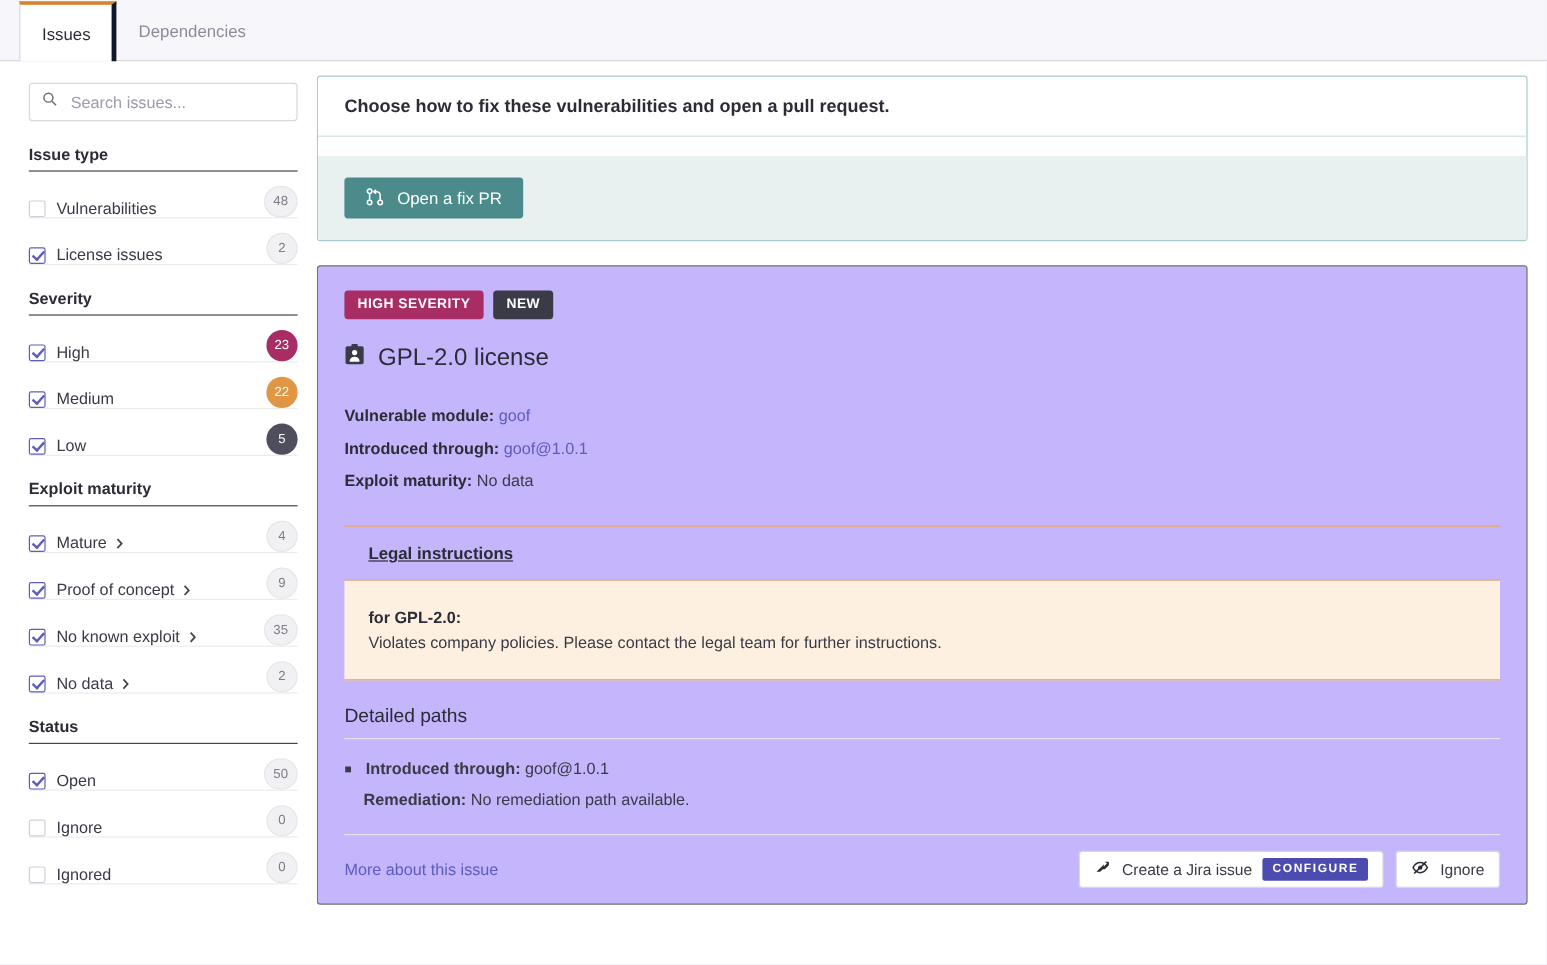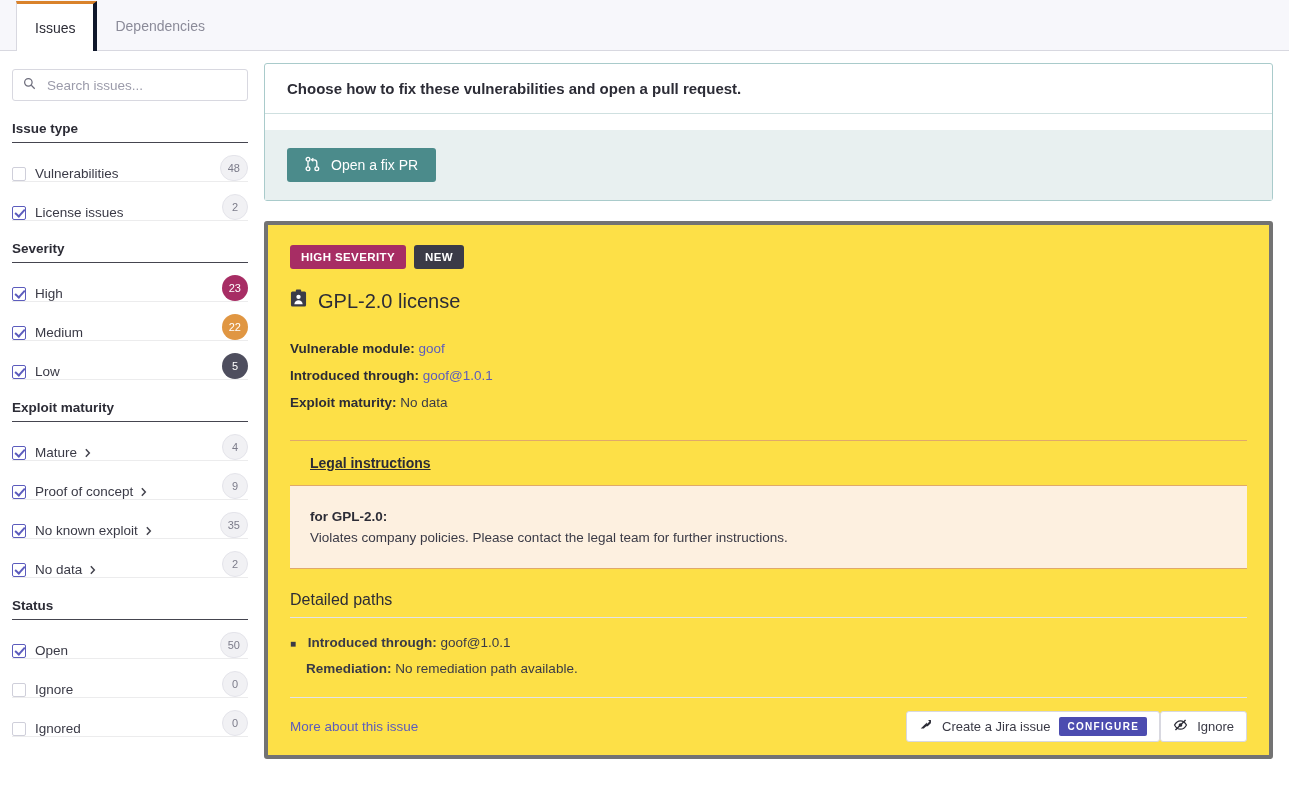--- a/index.html
+++ b/index.html
@@ -27,21 +27,21 @@
   }
   .tab.active{
     background:#ffffff; color:#2c2c36;
     border-left:1px solid #d8d8e0; border-right:4px solid #0f172a;
     border-top:3px solid #d9822b;
     margin-bottom:-1px; height:50px;
   }
 
   
   .wrap{ display:flex; height:753px; }
-  .sidebar{ width:264px; padding:18px 16px 0 12px; flex:0 0 264px; }
+  .sidebar{ width:264px; padding:18px 16px 0 24px; flex:0 0 264px; }
   .content{ flex:1; padding:12px 16px 0 0; overflow:hidden; }
 
   
   .search{
     height:32px; border:1px solid #d8d8e0; border-radius:3px;
     display:flex; align-items:center; padding:0 10px; background:#fff;
   }
   .search svg{ flex:0 0 auto; margin-right:9px; }
   .search input{
     border:0; outline:0; font-size:13.5px; width:100%;
@@ -92,22 +92,22 @@
   .fixcard-body{ background:#e8f0f0; padding:18px 22px;margin-top:16px; }
   .btn-fix{
     display:inline-flex; align-items:center; gap:11px;
     background:#4b8b8b; color:#fff; border:0; border-radius:3px;
     padding:0 18px; height:34px; font-size:14px; cursor:pointer;
     font-family:"Liberation Sans", sans-serif;
   }
 
   
   .issue{
-    margin-top:20px; border:4px solid #737373; border-radius:3px;
-    background:#fde047; padding:20px 22px 0 22px;
+    margin-top:20px; border:1px solid #737373; border-radius:3px;
+    background:#c4b5fd; padding:20px 22px 0 22px;
   }
   .badges{ display:flex; gap:8px; margin-bottom:20px; }
   .badge{
     font-size:11.5px; letter-spacing:.4px; color:#fff;
     padding:6px 11px; border-radius:3px; font-weight:bold;
   }
   .badge.high{ background:#a72d64; }
   .badge.new{ background:#3b3b47; }
   .issue-title{
     display:flex; align-items:center; gap:11px;
@@ -136,21 +136,21 @@
   }
   .path-item{ margin-top:12px; font-size:13.5px; line-height:25px; color:#3a3a46; }
   .path-item .bullet{ margin-right:8px; font-size:10px; vertical-align:middle; }
   .path-item .rem{ padding-left:16px; }
 
   .issue-foot{
     margin-top:16px; border-top:1px solid #e3e3e8;
     height:58px; display:flex; align-items:center; justify-content:space-between;
   }
   .more{ font-size:13.5px; color:#5c5cbd; cursor:pointer; }
-  .foot-btns{ display:flex; }
+  .foot-btns{ display:flex; gap:10px; }
   .obtn{
     display:inline-flex; align-items:center; gap:9px;
     border:1px solid #d8d8e0; border-radius:3px; background:#fff;
     height:31px; padding:0 12px; font-size:13px; color:#3a3a46; cursor:pointer;
     font-family:"Liberation Sans", sans-serif;
   }
   .cfg{
     background:#4c4cb0; color:#fff; font-size:10px; letter-spacing:1.3px;
     padding:4px 8px; border-radius:2px; font-weight:bold;
   }

